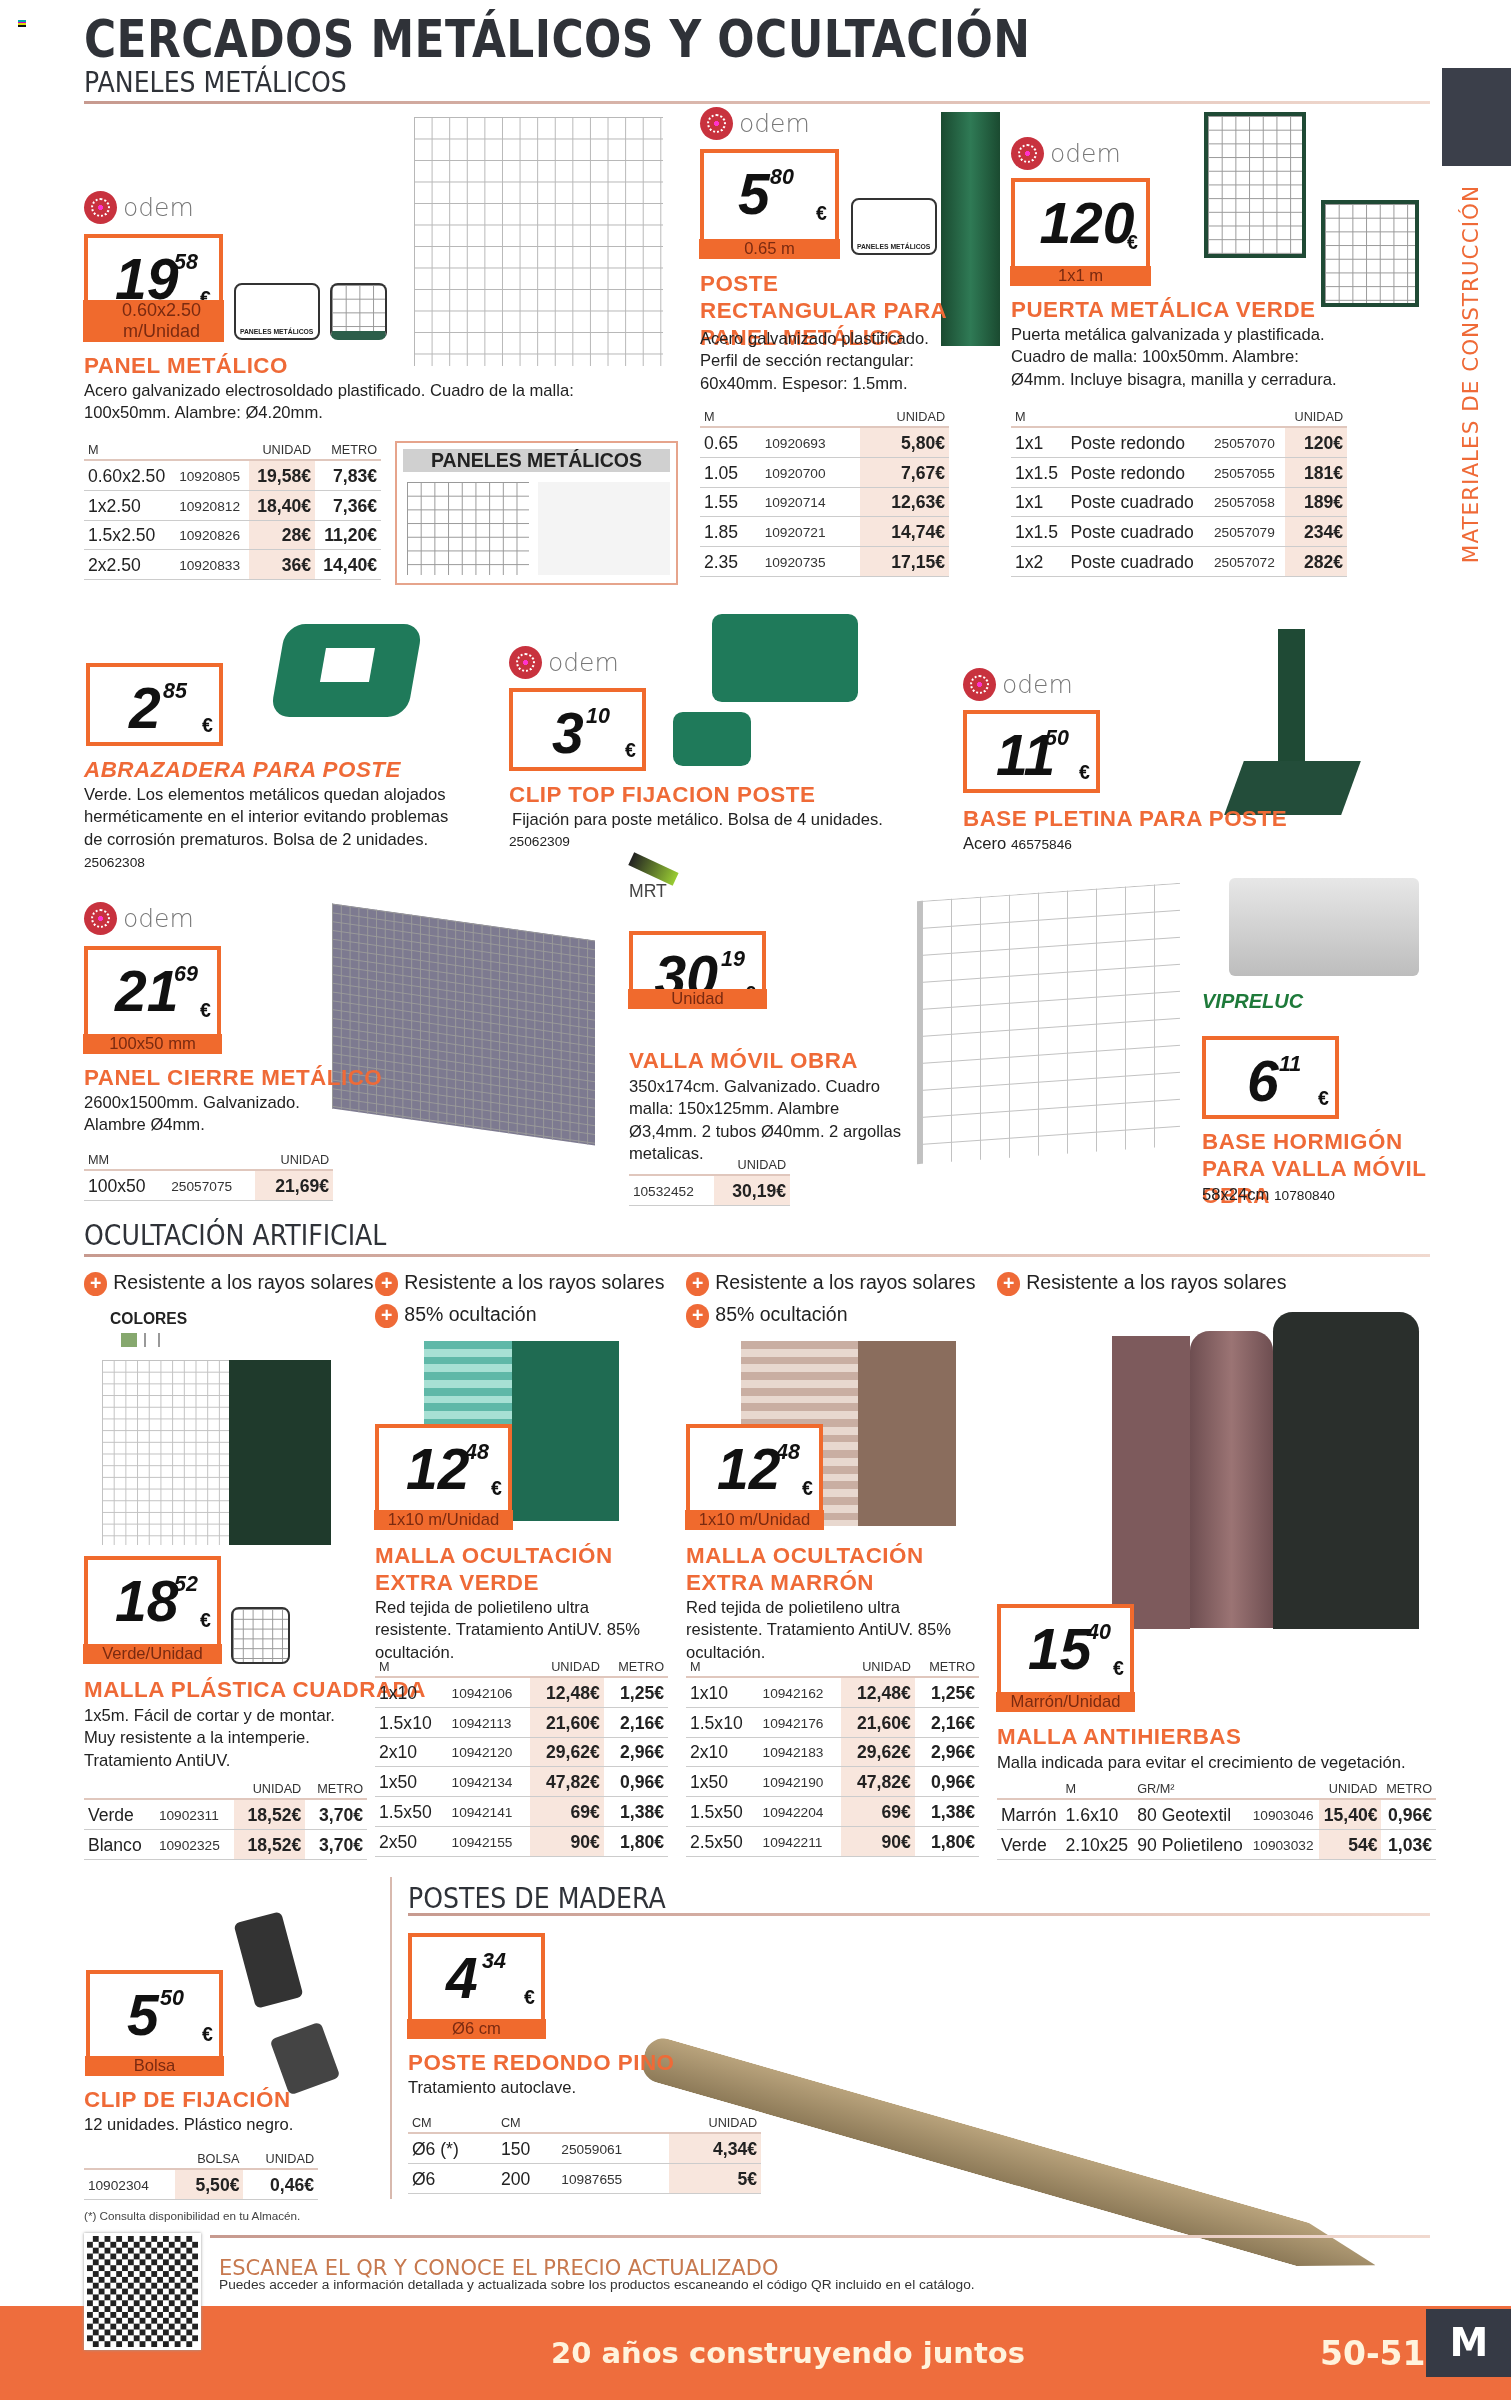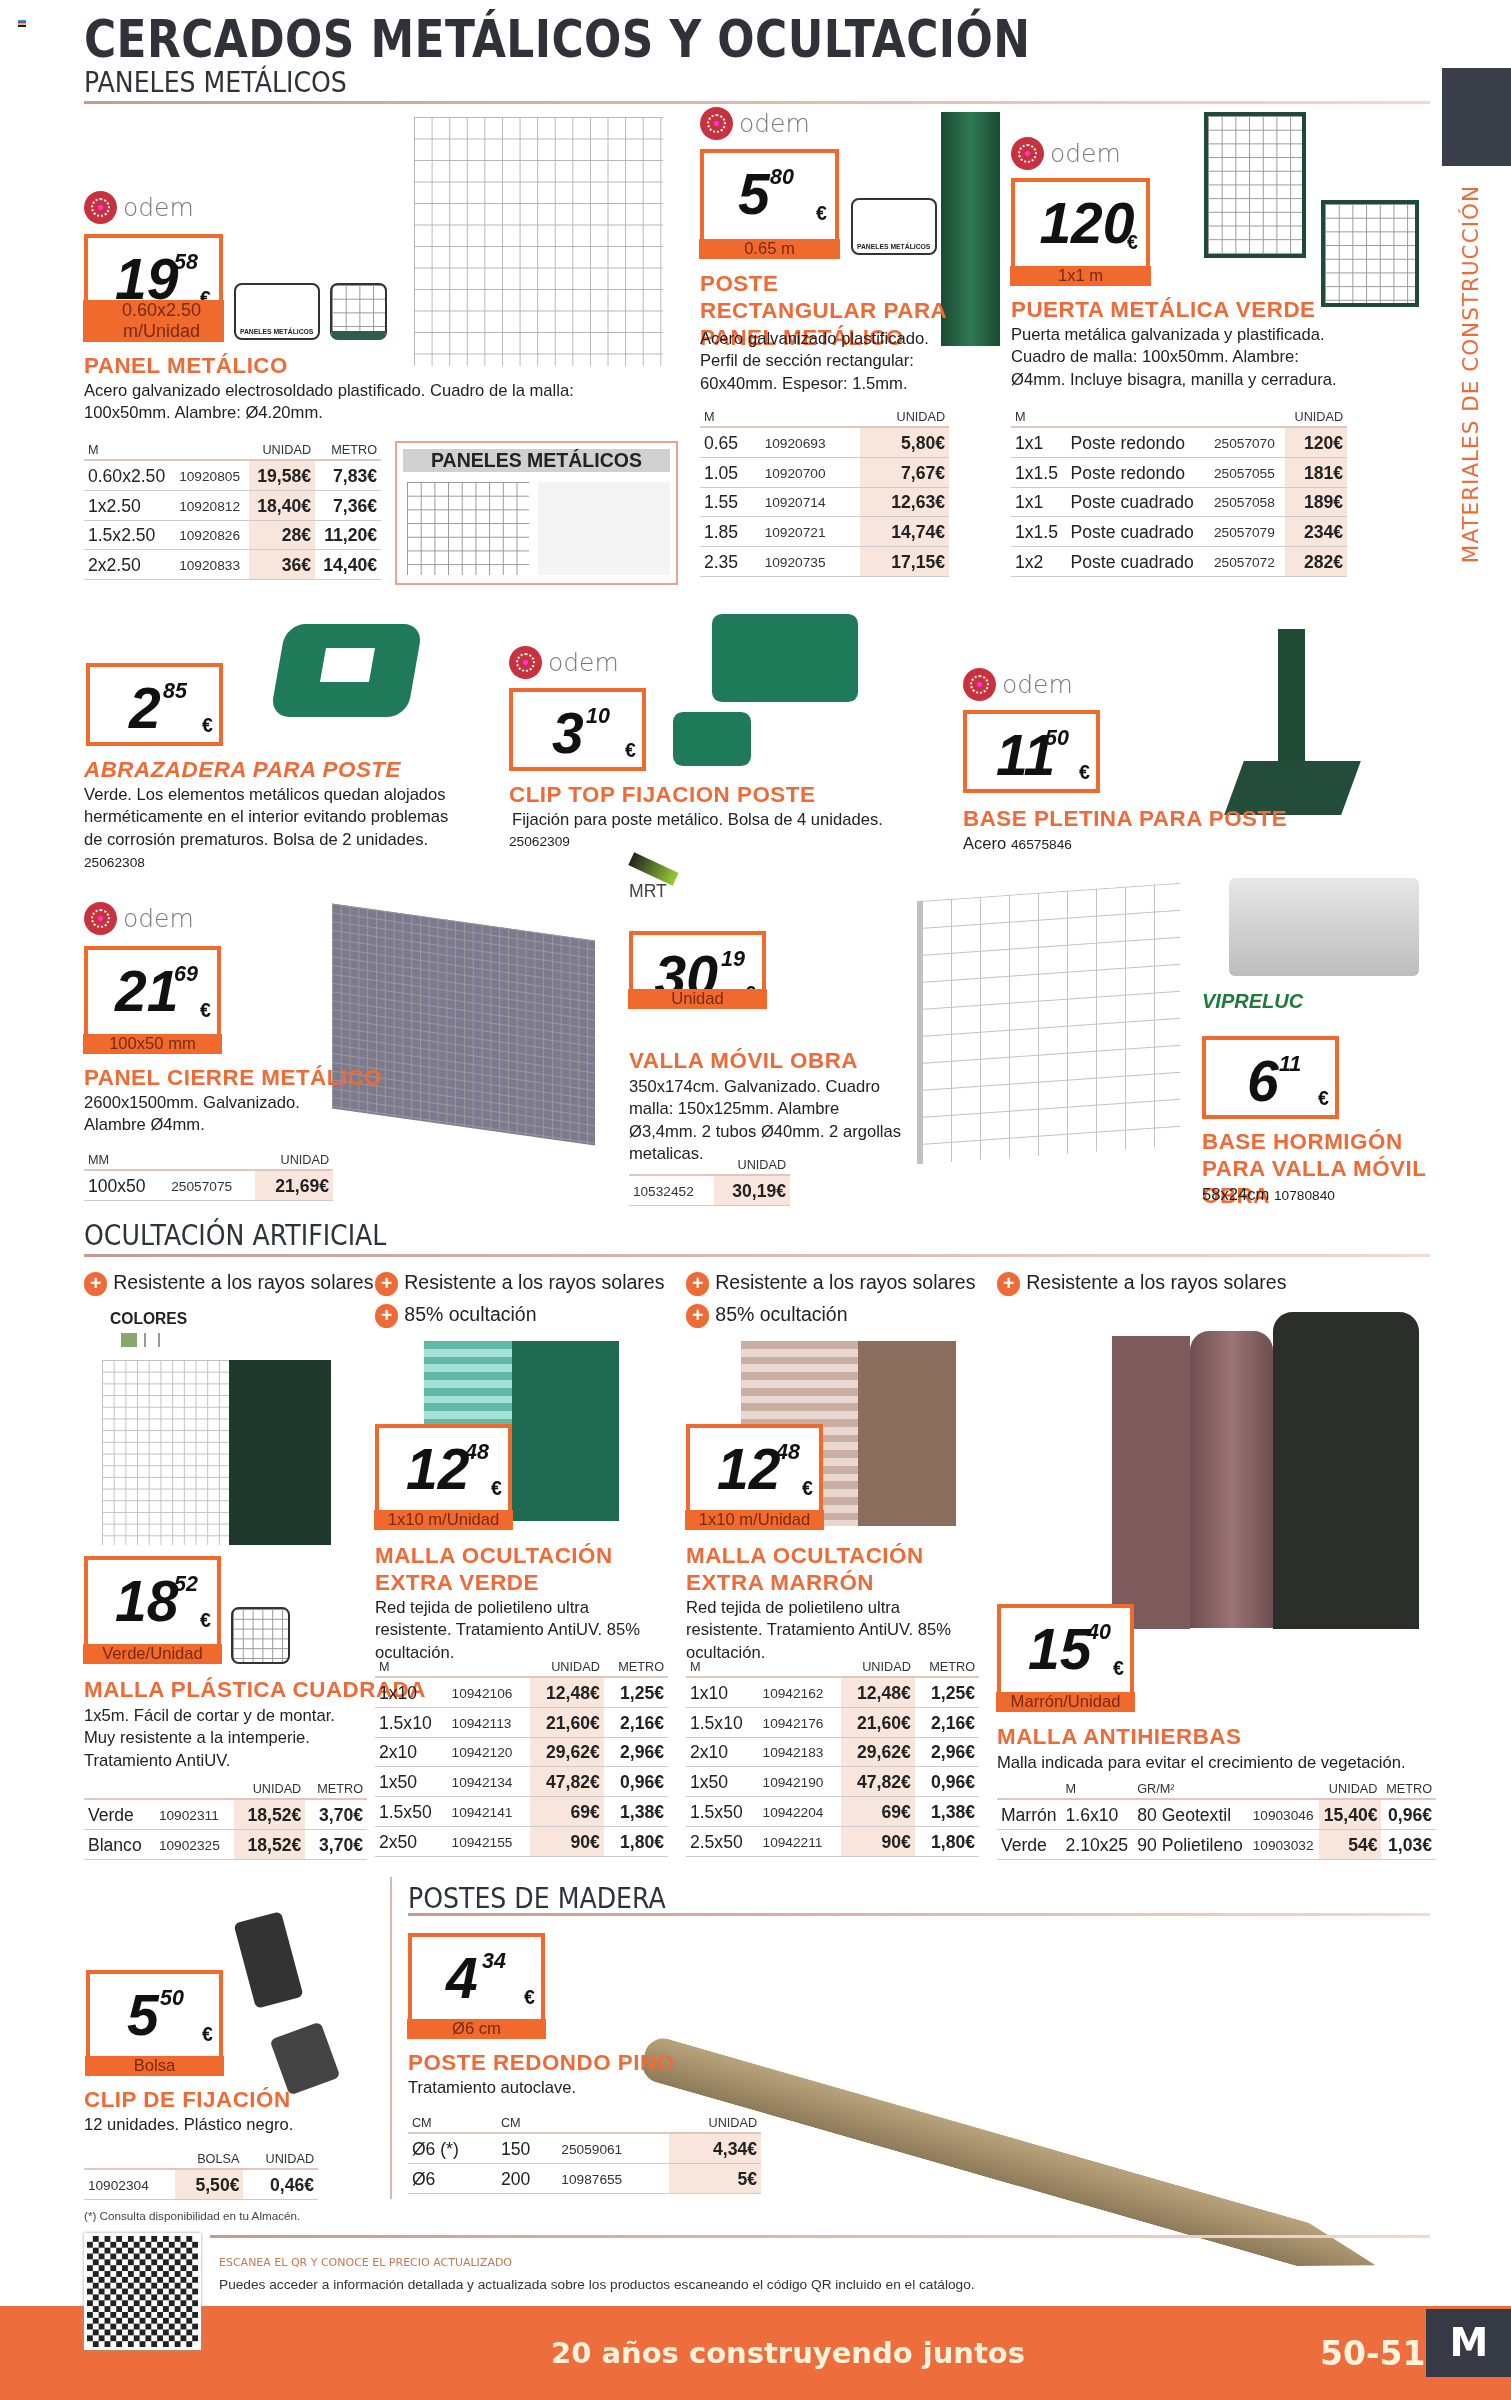--- a/index.html
+++ b/index.html
@@ -583,18 +583,18 @@
         <td class="price-c">5€</td>
       </tr>
 </tbody>
   </table>
 
 <div class="abs section-line" style="left:210px;top:2235px;width:1220px;"></div>
 <div class="abs footer-bar"></div>
 <div class="abs qr">
     <div class="qr-inner"></div>
   </div>
-<div class="abs" style="left:219px;top:2256px;color:#c7794f;font-size:11px;font-family:'DejaVu Sans',sans-serif;">ESCANEA EL QR Y CONOCE EL PRECIO ACTUALIZADO</div>
+<div class="abs" style="left:219px;top:2256px;color:#c7794f;font-size:21px;font-family:'DejaVu Sans',sans-serif;">ESCANEA EL QR Y CONOCE EL PRECIO ACTUALIZADO</div>
 <div class="abs" style="left:219px;top:2277px;color:#333;font-size:13.7px;">Puedes acceder a información detallada y actualizada sobre los productos escaneando el código QR incluido en el catálogo.</div>
 <div class="abs footer-slogan">20 años construyendo juntos</div>
 <div class="abs footer-page">50-51</div>
 <div class="abs footer-logo">M</div>
 
 
 </body></html>

